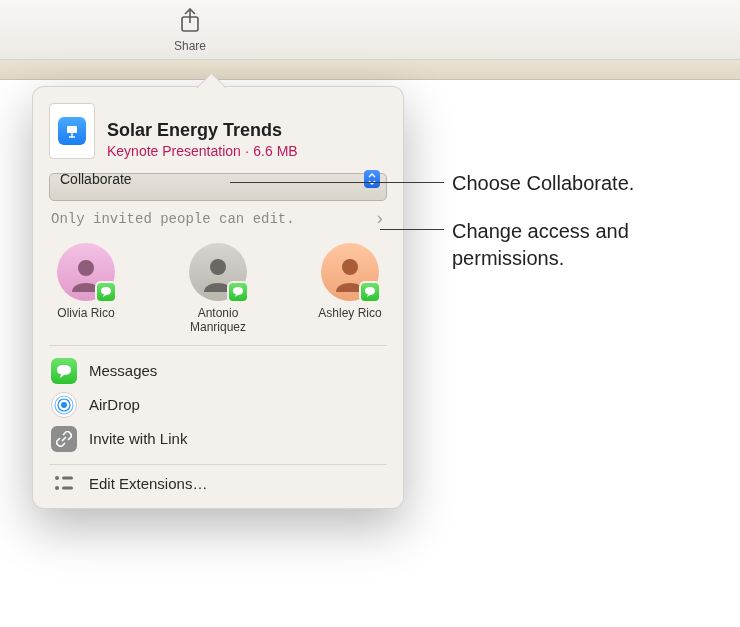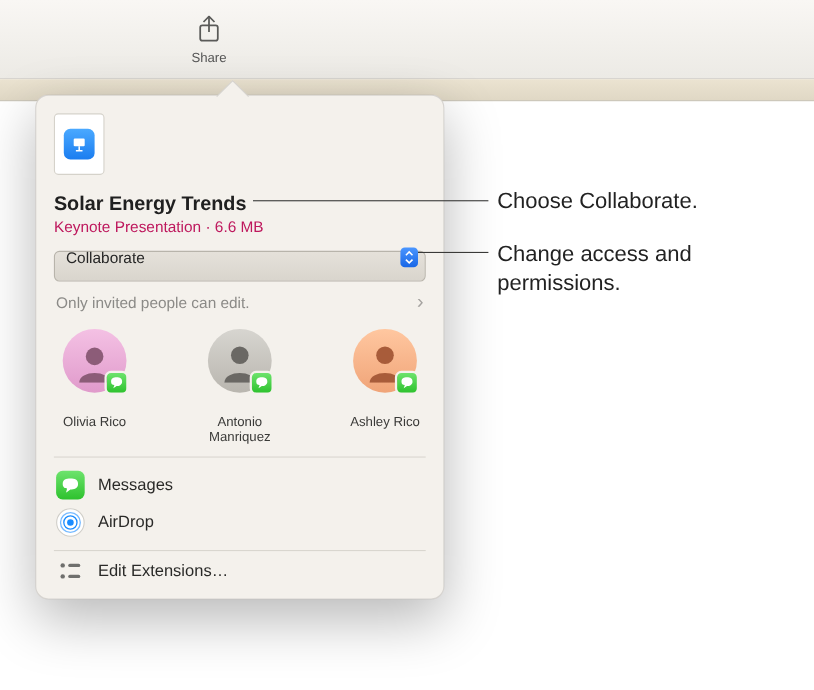--- a/index.html
+++ b/index.html
@@ -5,21 +5,21 @@
     * { box-sizing: border-box; margin: 0; padding: 0; }
     body {
       font-family: -apple-system, BlinkMacSystemFont, "Segoe UI", "Helvetica Neue", Arial, sans-serif;
       width: 740px;
       height: 627px;
       background: #fff;
       position: relative;
       overflow: hidden;
     }
     .toolbar {
-      height: 72px;
+      height: 60px;
       background: linear-gradient(#f9f7f4, #eceae5);
       border-bottom: 1px solid #d4d1cb;
       display: flex;
       align-items: center;
       justify-content: flex-start;
       padding-left: 170px;
     }
     .toolbar-item {
       display: flex;
       flex-direction: column;
@@ -61,22 +61,21 @@
       width: 20px;
       height: 20px;
       background: #f4f1ec;
       border-left: 1px solid rgba(0,0,0,0.12);
       border-top: 1px solid rgba(0,0,0,0.12);
       transform: rotate(45deg);
     }
     .header {
       display: flex;
       gap: 12px;
-      align-items: flex-start;
-      flex-direction: column;
+      align-items: flex-end;
     }
     .doc-icon {
       width: 46px;
       height: 56px;
       background: #fff;
       border: 1px solid #d5d2ca;
       border-radius: 4px;
       display: flex;
       align-items: center;
       justify-content: center;
@@ -122,34 +121,35 @@
       display:flex;flex-direction:column;align-items:center;justify-content:center;
     }
     .permissions-row {
       display: flex;
       align-items: center;
       justify-content: space-between;
       padding: 8px 2px 10px 2px;
       font-size: 14px;
       color: #8b8a87;
       cursor: pointer;
+      font-family: Liberation Mono, monospace;
     }
     .chev { color: #a5a3a0; font-size: 18px;}
     .contacts {
       display: flex;
       justify-content: space-between;
       padding: 4px 2px 10px 2px;
       border-bottom: 1px solid #d9d6cf;
     }
     .contact {
       width: 70px;
       display: flex;
       flex-direction: column;
       align-items: center;
-      gap: 19px;
+      gap: 5px;
       cursor: pointer;
     }
     .avatar {
       width: 58px; height: 58px;
       border-radius: 50%;
       position: relative;
       display:flex;align-items:center;justify-content:center;
       color:#fff;
     }
     .avatar .badge {
@@ -319,20 +319,30 @@
     <div class="share-item">
       <div class="app-icon ad-bg">
         <svg width="20" height="20" viewBox="0 0 20 20">
             <circle cx="10" cy="10" r="3" fill="#1a8cff"></circle>
             <circle cx="10" cy="10" r="6" stroke="#1a8cff" stroke-width="1.2" fill="none"></circle>
             <circle cx="10" cy="10" r="9" stroke="#1a8cff" stroke-width="1.2" fill="none" opacity="0.6"></circle>
           </svg>
       </div>
       <span>AirDrop</span>
     </div>
+    <div class="share-item">
+      <div class="app-icon link-bg">
+        <svg width="16" height="16" viewBox="0 0 16 16">
+            <path d="M6 10 L10 6" stroke="#fff" stroke-width="1.6"></path>
+            <path d="M7 4 L10 1 C12 -1 17 4 15 6 L12 9" stroke="#fff" stroke-width="1.6" fill="none"></path>
+            <path d="M9 12 L6 15 C4 17 -1 12 1 10 L4 7" stroke="#fff" stroke-width="1.6" fill="none"></path>
+          </svg>
+      </div>
+      <span>Invite with Link</span>
+    </div>
   </div>
 
   <div class="ext-row">
     <div class="ext-icon">
       <svg width="20" height="16" viewBox="0 0 20 16">
           <circle cx="3" cy="3" r="2" fill="#6f6f6d"></circle>
           <circle cx="3" cy="13" r="2" fill="#6f6f6d"></circle>
           <rect x="8" y="1.5" width="11" height="3" rx="1.5" fill="#6f6f6d"></rect>
           <rect x="8" y="11.5" width="11" height="3" rx="1.5" fill="#6f6f6d"></rect>
         </svg>

